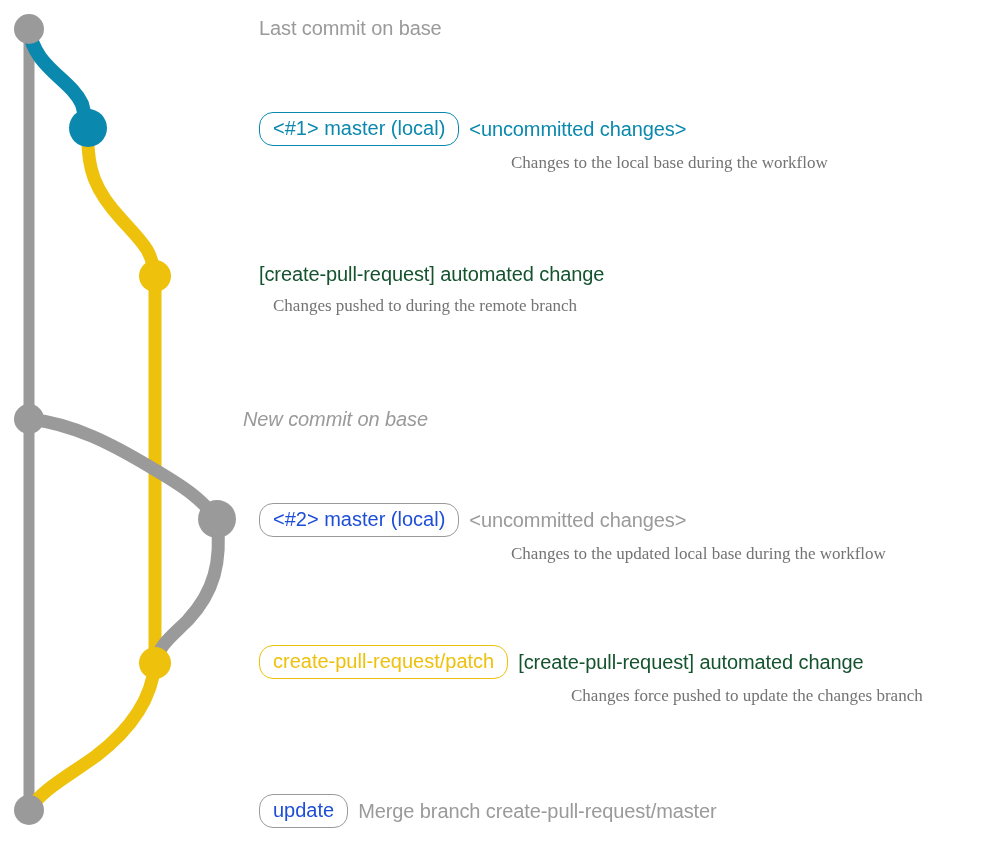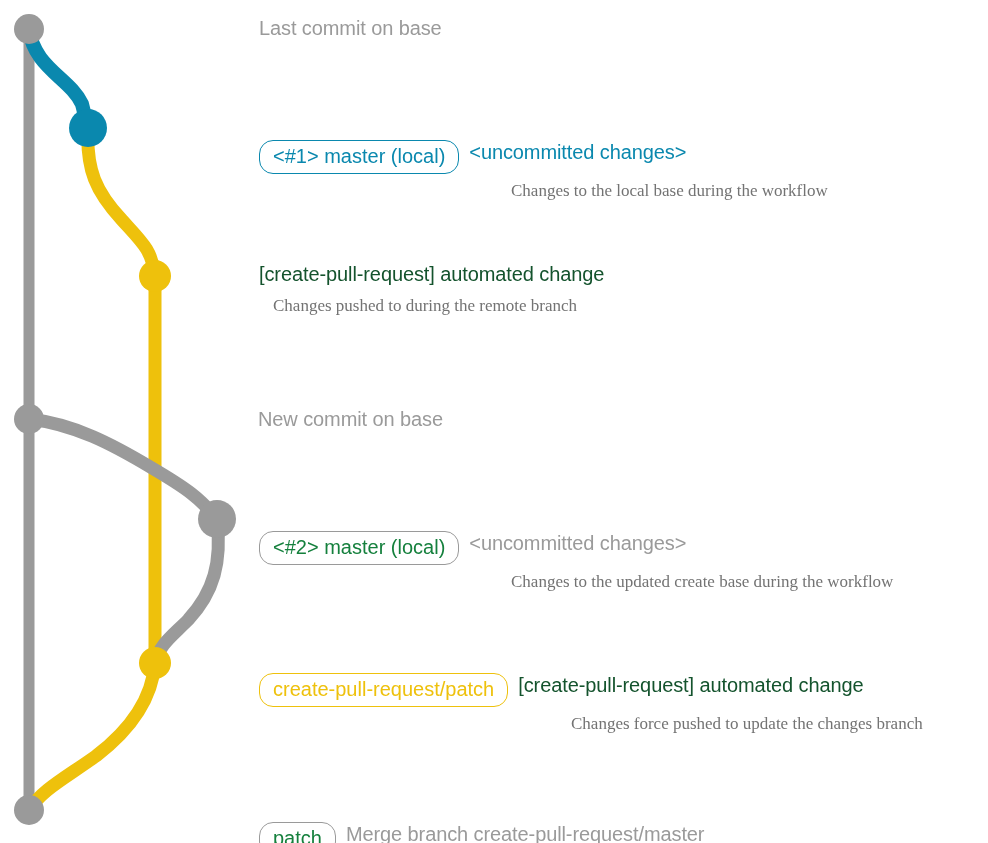--- a/index.html
+++ b/index.html
@@ -51,23 +51,23 @@
     padding: 3px 13px 5px 13px;
     font-family: "Liberation Sans", sans-serif;
     font-size: 20px;
     line-height: 24px;
     color: #9a9a9a;
     background: #ffffff;
     vertical-align: middle;
   }
   .pill.teal  { border-color: #0a88ae; color: #0a88ae; }
   .pill.amber { border-color: #eec10c; color: #eec10c; }
-  .pill.grey  { border-color: #9a9a9a; color: #15803d; }
+  .pill.grey  { border-color: #9a9a9a; color: #1d4ed8; }
 
-  .row { display: flex; align-items: flex-start; margin-top: 28px; }
+  .row { display: flex; align-items: center; }
   .row > .headline { margin-left: 10px; }
 
   .subtext {
     font-family: Liberation Serif, serif;
     font-size: 17px;
     line-height: 22px;
     color: #737373;
   }
 </style>
 </head>
@@ -109,40 +109,40 @@
       <span class="headline teal">&lt;uncommitted changes&gt;</span>
     </div>
     <div class="subtext" style="margin-left:252px; margin-top:6px;">Changes to the local base during the workflow</div>
   </div>
 
   <div class="ann" style="left:259px; top:262px;">
     <div class="headline amber">[create-pull-request] automated change</div>
     <div class="subtext" style="margin-left:14px; margin-top:9px;">Changes pushed to during the remote branch</div>
   </div>
 
-  <div class="ann" style="left:258px; top:407px;">
+  <div class="ann" style="left:243px; top:407px;font-style:italic;">
     <div class="headline grey">New commit on base</div>
   </div>
 
   <div class="ann" style="left:259px; top:503px;">
     <div class="row">
       <span class="pill grey">&lt;#2&gt; master (local)</span>
       <span class="headline grey">&lt;uncommitted changes&gt;</span>
     </div>
-    <div class="subtext" style="margin-left:252px; margin-top:6px;">Changes to the updated create base during the workflow</div>
+    <div class="subtext" style="margin-left:252px; margin-top:6px;">Changes to the updated local base during the workflow</div>
   </div>
 
   <div class="ann" style="left:259px; top:645px;">
     <div class="row">
       <span class="pill amber">create-pull-request/patch</span>
       <span class="headline amber">[create-pull-request] automated change</span>
     </div>
     <div class="subtext" style="margin-left:312px; margin-top:6px;">Changes force pushed to update the changes branch</div>
   </div>
 
   <div class="ann" style="left:259px; top:794px;">
     <div class="row">
-      <span class="pill grey">patch</span>
+      <span class="pill grey">update</span>
       <span class="headline grey">Merge branch create-pull-request/master</span>
     </div>
   </div>
 
 </div>
 
 </body></html>

